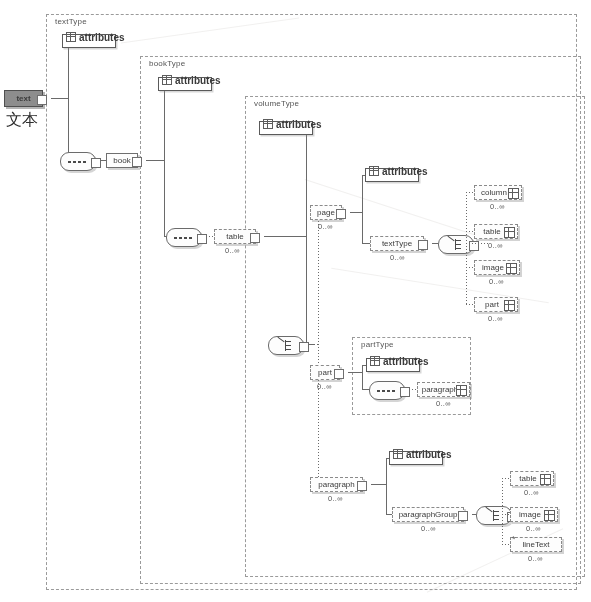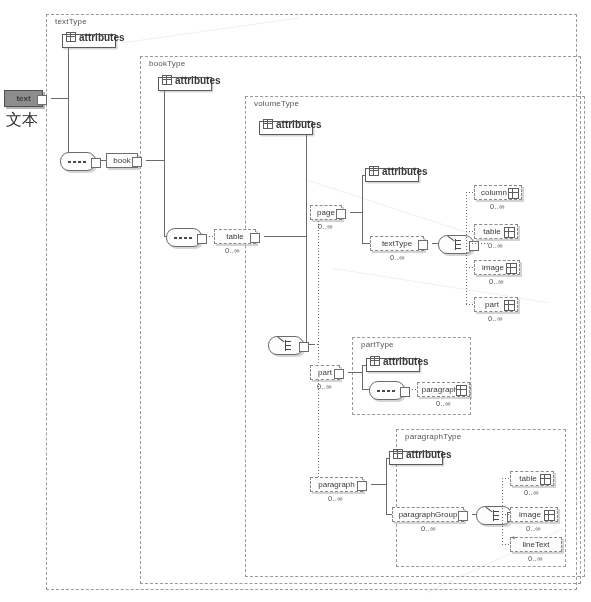--- a/index.html
+++ b/index.html
@@ -130,23 +130,20 @@
   </div>
   <div class="grp" style="left:140px;top:56px;width:441px;height:528px;">
     <span class="grp-label">bookType</span>
   </div>
   <div class="grp" style="left:245px;top:96px;width:340px;height:481px;">
     <span class="grp-label">volumeType</span>
   </div>
   <div class="grp" style="left:352px;top:337px;width:119px;height:78px;">
     <span class="grp-label">partType</span>
   </div>
-  <div class="grp" style="left:396px;top:429px;width:170px;height:138px;">
-    <span class="grp-label">paragraphType</span>
-  </div>
 
   <div class="rootbox" style="left:4px;top:90px;width:39px;">
     <span>text</span>
     <span class="stubR"></span>
   </div>
   <div class="rootcn" style="left:6px;top:110px;">文本</div>
 
   <div class="ln h" style="left:51px;top:98px;width:17px;"></div>
   <div class="ln v" style="left:68px;top:41px;height:119px;"></div>
   <div class="ln h" style="left:68px;top:41px;width:12px;"></div>

